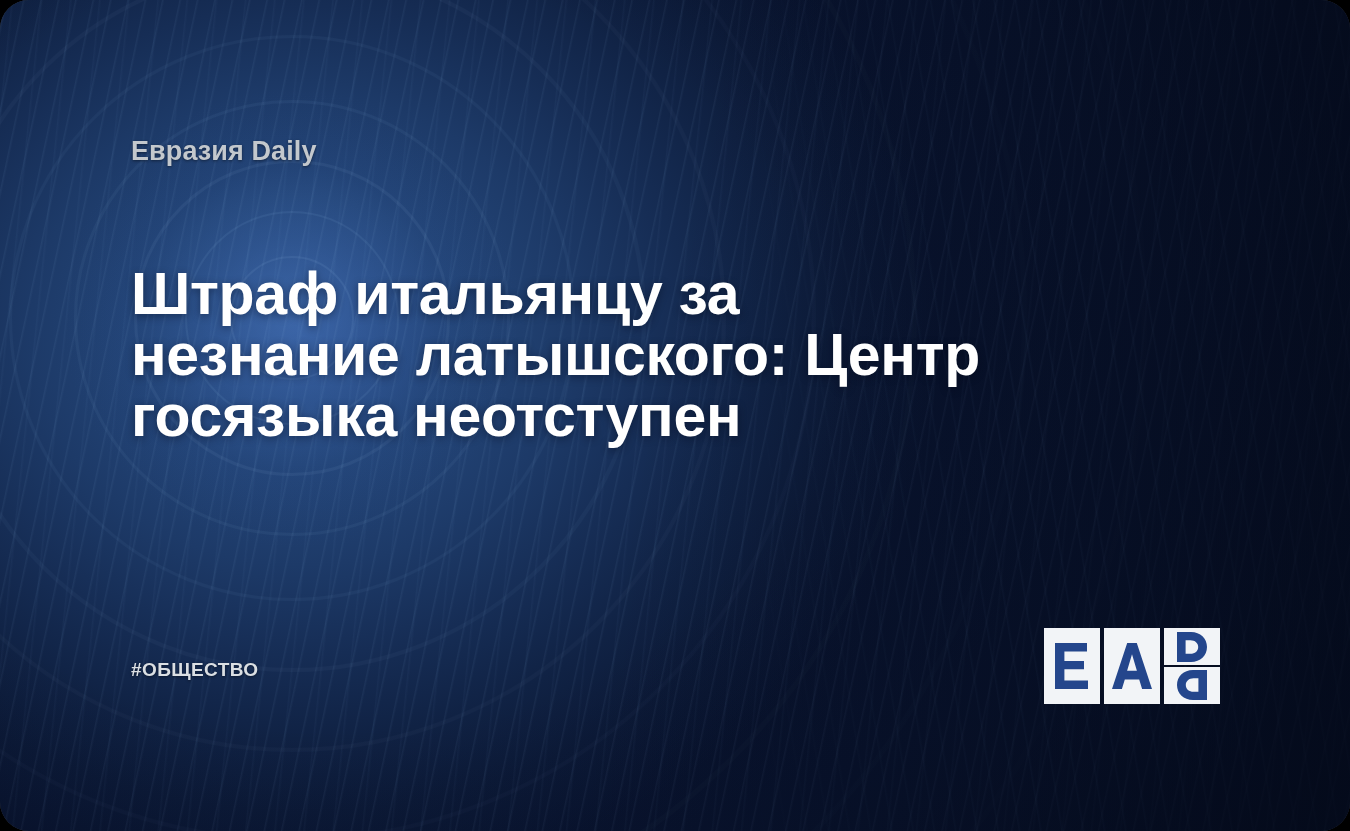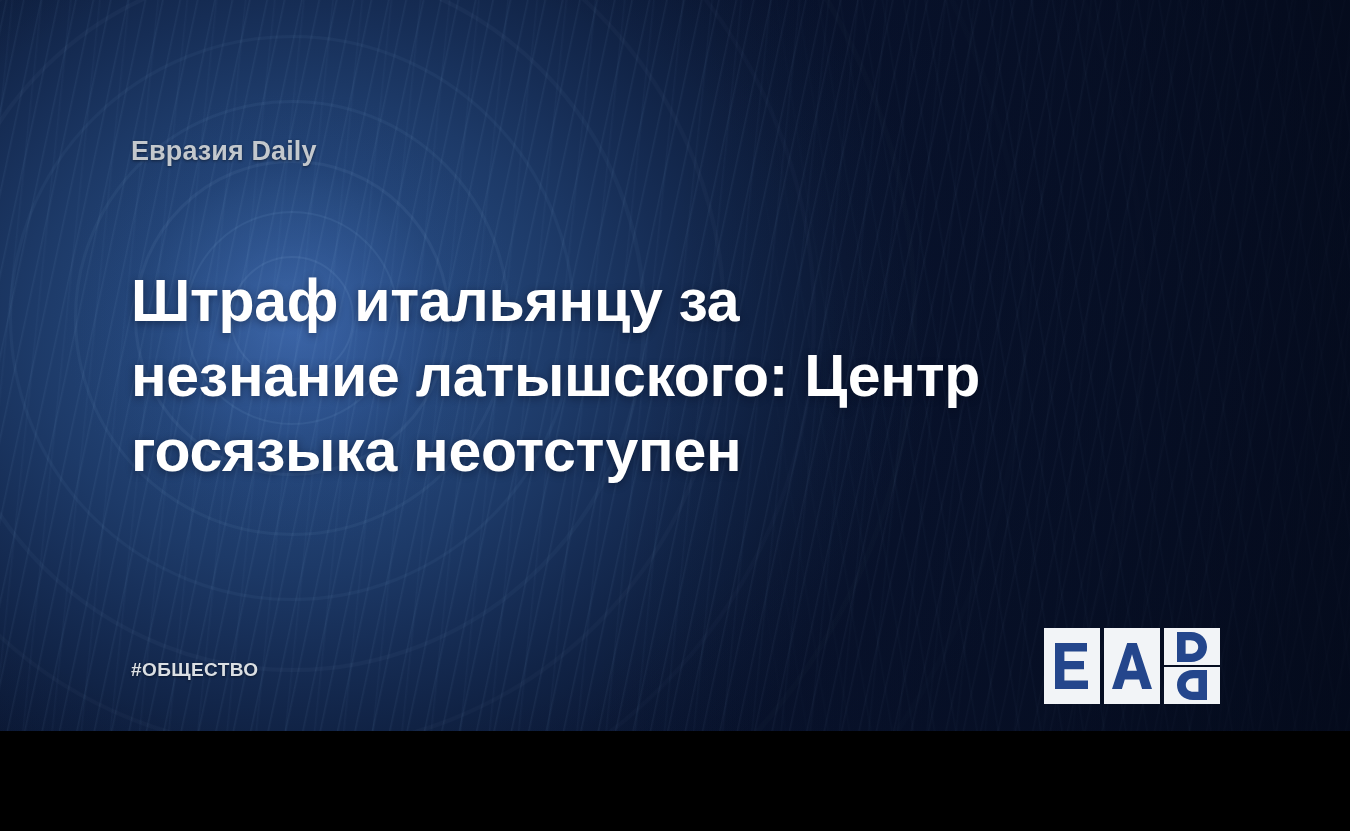--- a/index.html
+++ b/index.html
@@ -7,23 +7,24 @@
     padding: 0;
     background: #000;
   }
   body {
     font-family: "Liberation Sans", sans-serif;
   }
 
   .card {
     position: relative;
     width: 1350px;
-    height: 731px;
+    height: 831px;
     overflow: hidden;
     background: #404040;
+    border-radius: 29px;
   }
 
   
   .bg-base {
     position: absolute;
     inset: 0;
     background:
       radial-gradient(ellipse 640px 560px at 300px 330px,
         #2a4f91 0%,
         #244679 24%,
@@ -120,21 +121,21 @@
     text-shadow: 0 1px 3px rgba(0,0,0,0.45);
   }
 
   .headline {
     position: absolute;
     left: 131px;
     top: 264px;
     width: 880px;
     margin: 0;
     font-size: 59px;
-    line-height: 75px;
+    line-height: 61px;
     font-weight: 700;
     color: #ffffff;
     letter-spacing: -0.3px;
     text-shadow: 0 2px 8px rgba(2,8,24,0.45);
   }
 
   .tag {
     position: absolute;
     left: 131px;
     top: 659px;

